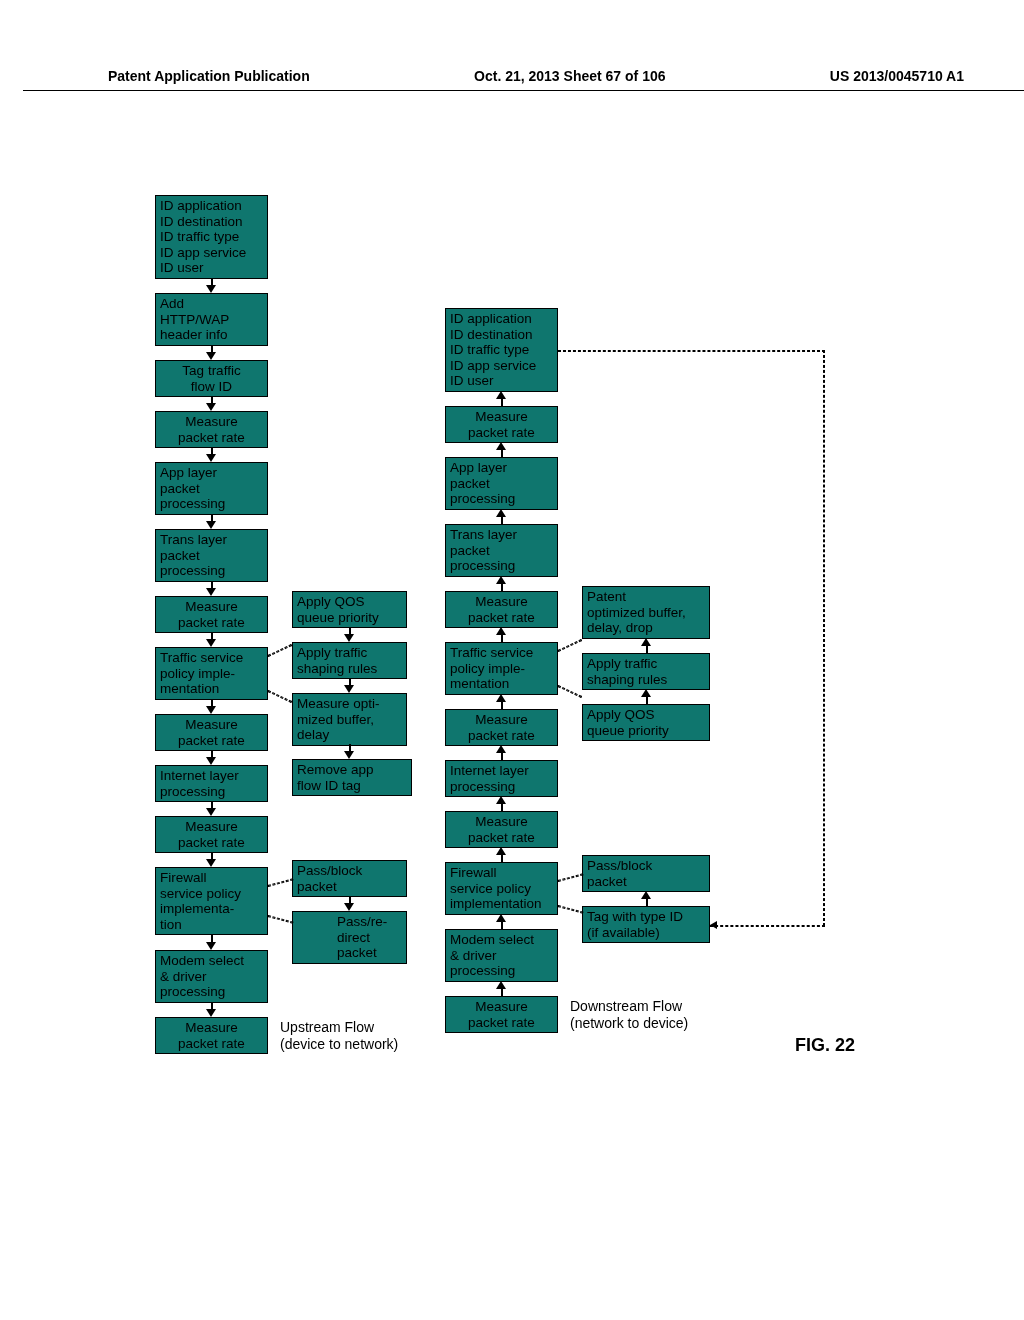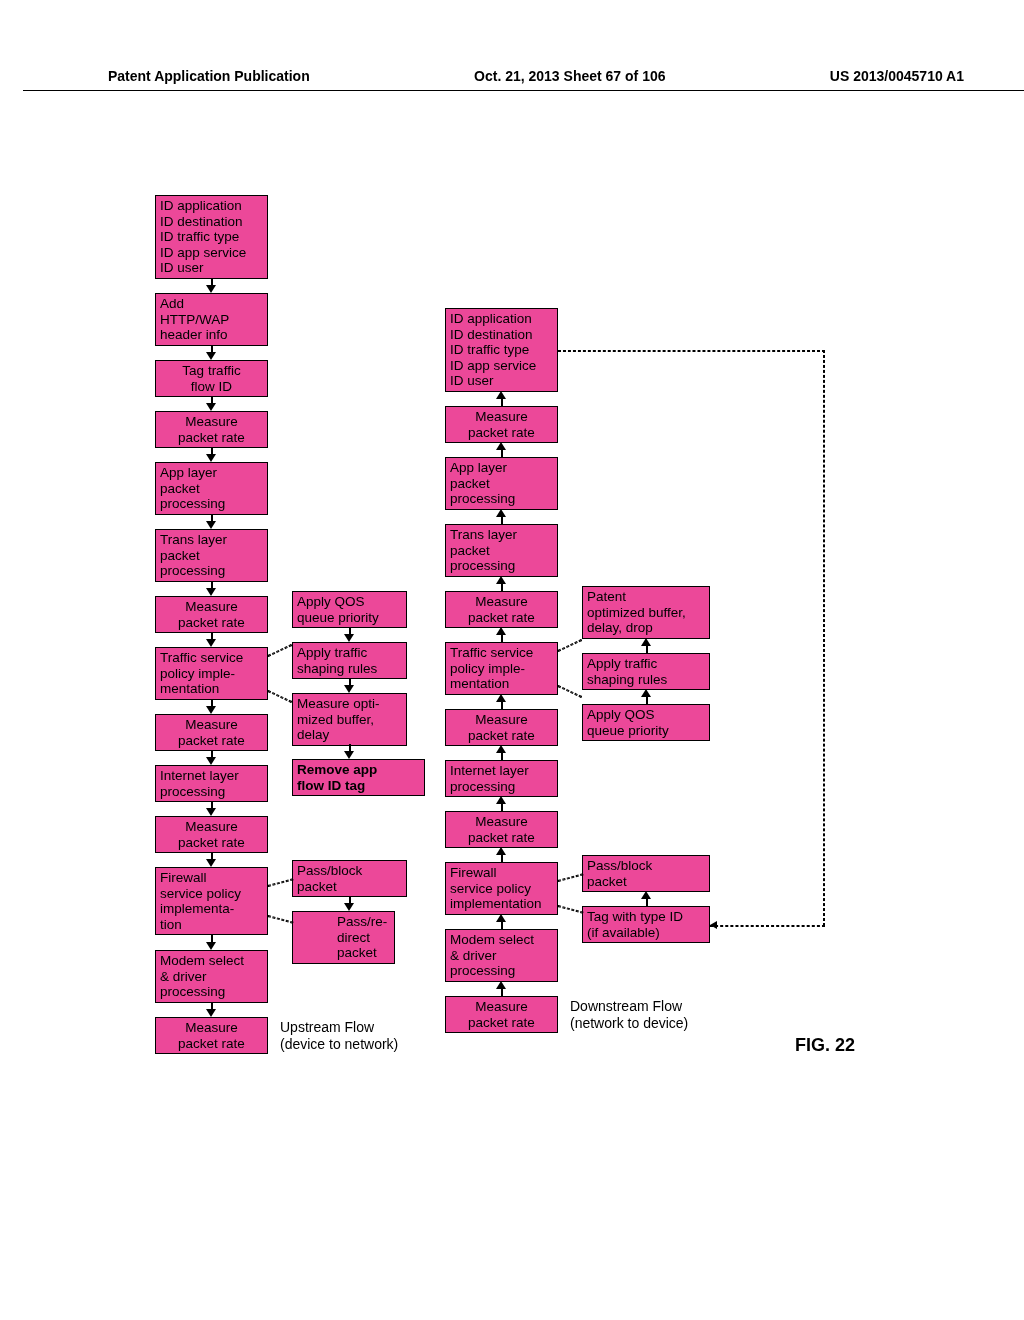--- a/index.html
+++ b/index.html
@@ -26,21 +26,21 @@
   }
   .diagram {
     position: absolute;
     top: 195px;
     left: 155px;
     width: 800px;
   }
   .box {
     position: absolute;
     border: 1.5px solid #000;
-    background: #ec4899;
+    background: #0f766e;
     font-size: 13.5px;
     line-height: 1.15;
     padding: 2px 4px;
     box-sizing: border-box;
   }
   .box.center { text-align: center; }
   .arrow-down, .arrow-up {
     position: absolute;
     width: 0;
     height: 0;
@@ -167,29 +167,29 @@
 shaping rules</div>
 <div class="vline" style="left:194px; top:483px; height:8px;"></div>
     <div class="arrow-down" style="left:189px; top:490px;"></div>
 
 <div class="box" style="left: 137px; top: 498px; width: 115px; white-space: pre-line;">Measure opti-
 mized buffer,
 delay</div>
 <div class="vline" style="left:194px; top:549px; height:8px;"></div>
     <div class="arrow-down" style="left:189px; top:556px;"></div>
 
-<div class="box" style="left: 137px; top: 564px; width: 133px; white-space: pre-line; font-weight: bold;">Remove app
+<div class="box" style="left: 137px; top: 564px; width: 120px; white-space: pre-line;">Remove app
 flow ID tag</div>
 
 <div class="box" style="left: 137px; top: 665px; width: 115px; white-space: pre-line;">Pass/block
 packet</div>
 <div class="vline" style="left:194px; top:701px; height:8px;"></div>
     <div class="arrow-down" style="left:189px; top:708px;"></div>
 
-<div class="box" style="left: 137px; top: 716px; width: 103px; white-space: pre-line; padding-left: 44px;">Pass/re-direct
+<div class="box" style="left: 137px; top: 716px; width: 115px; white-space: pre-line; padding-left: 44px;">Pass/re-direct
 packet</div>
 
 <div class="dashed-line" style="left:113px; top:460px; width:24px; height:0; transform:rotate(-25deg); transform-origin:left;"></div>
 <div class="dashed-line" style="left:113px; top:495px; width:24px; height:0; transform:rotate(25deg); transform-origin:left;"></div>
 <div class="dashed-line" style="left:113px; top:690px; width:24px; height:0; transform:rotate(-15deg); transform-origin:left;"></div>
 <div class="dashed-line" style="left:113px; top:720px; width:24px; height:0; transform:rotate(15deg); transform-origin:left;"></div>
 
 <div class="label" style="left: 125px; top: 824px; white-space: pre-line;">Upstream Flow
 (device to network)</div>
 

